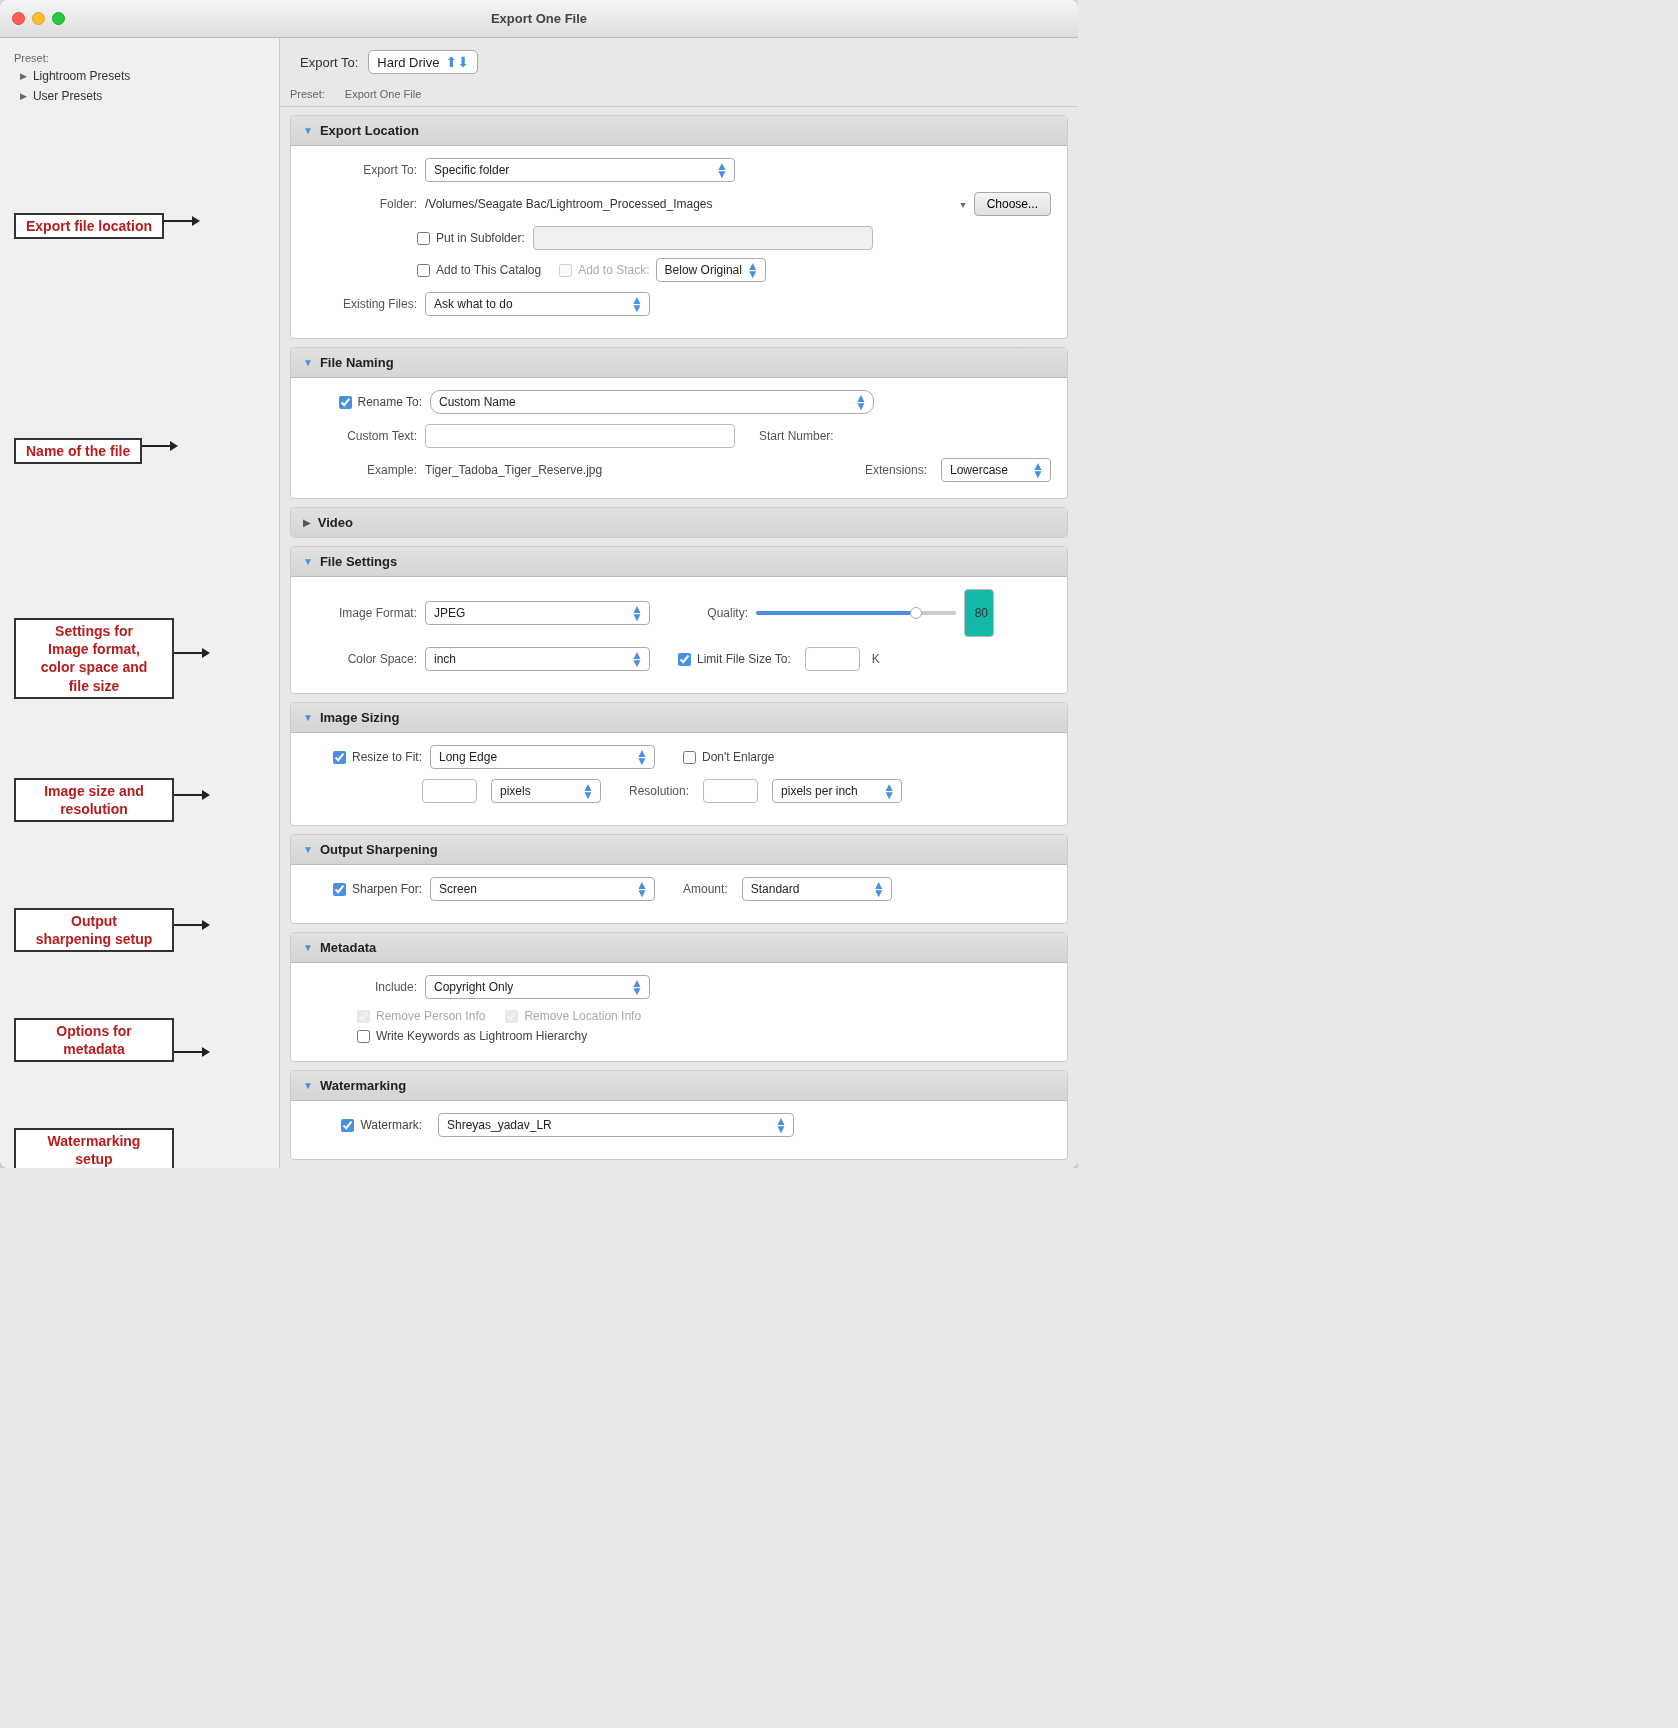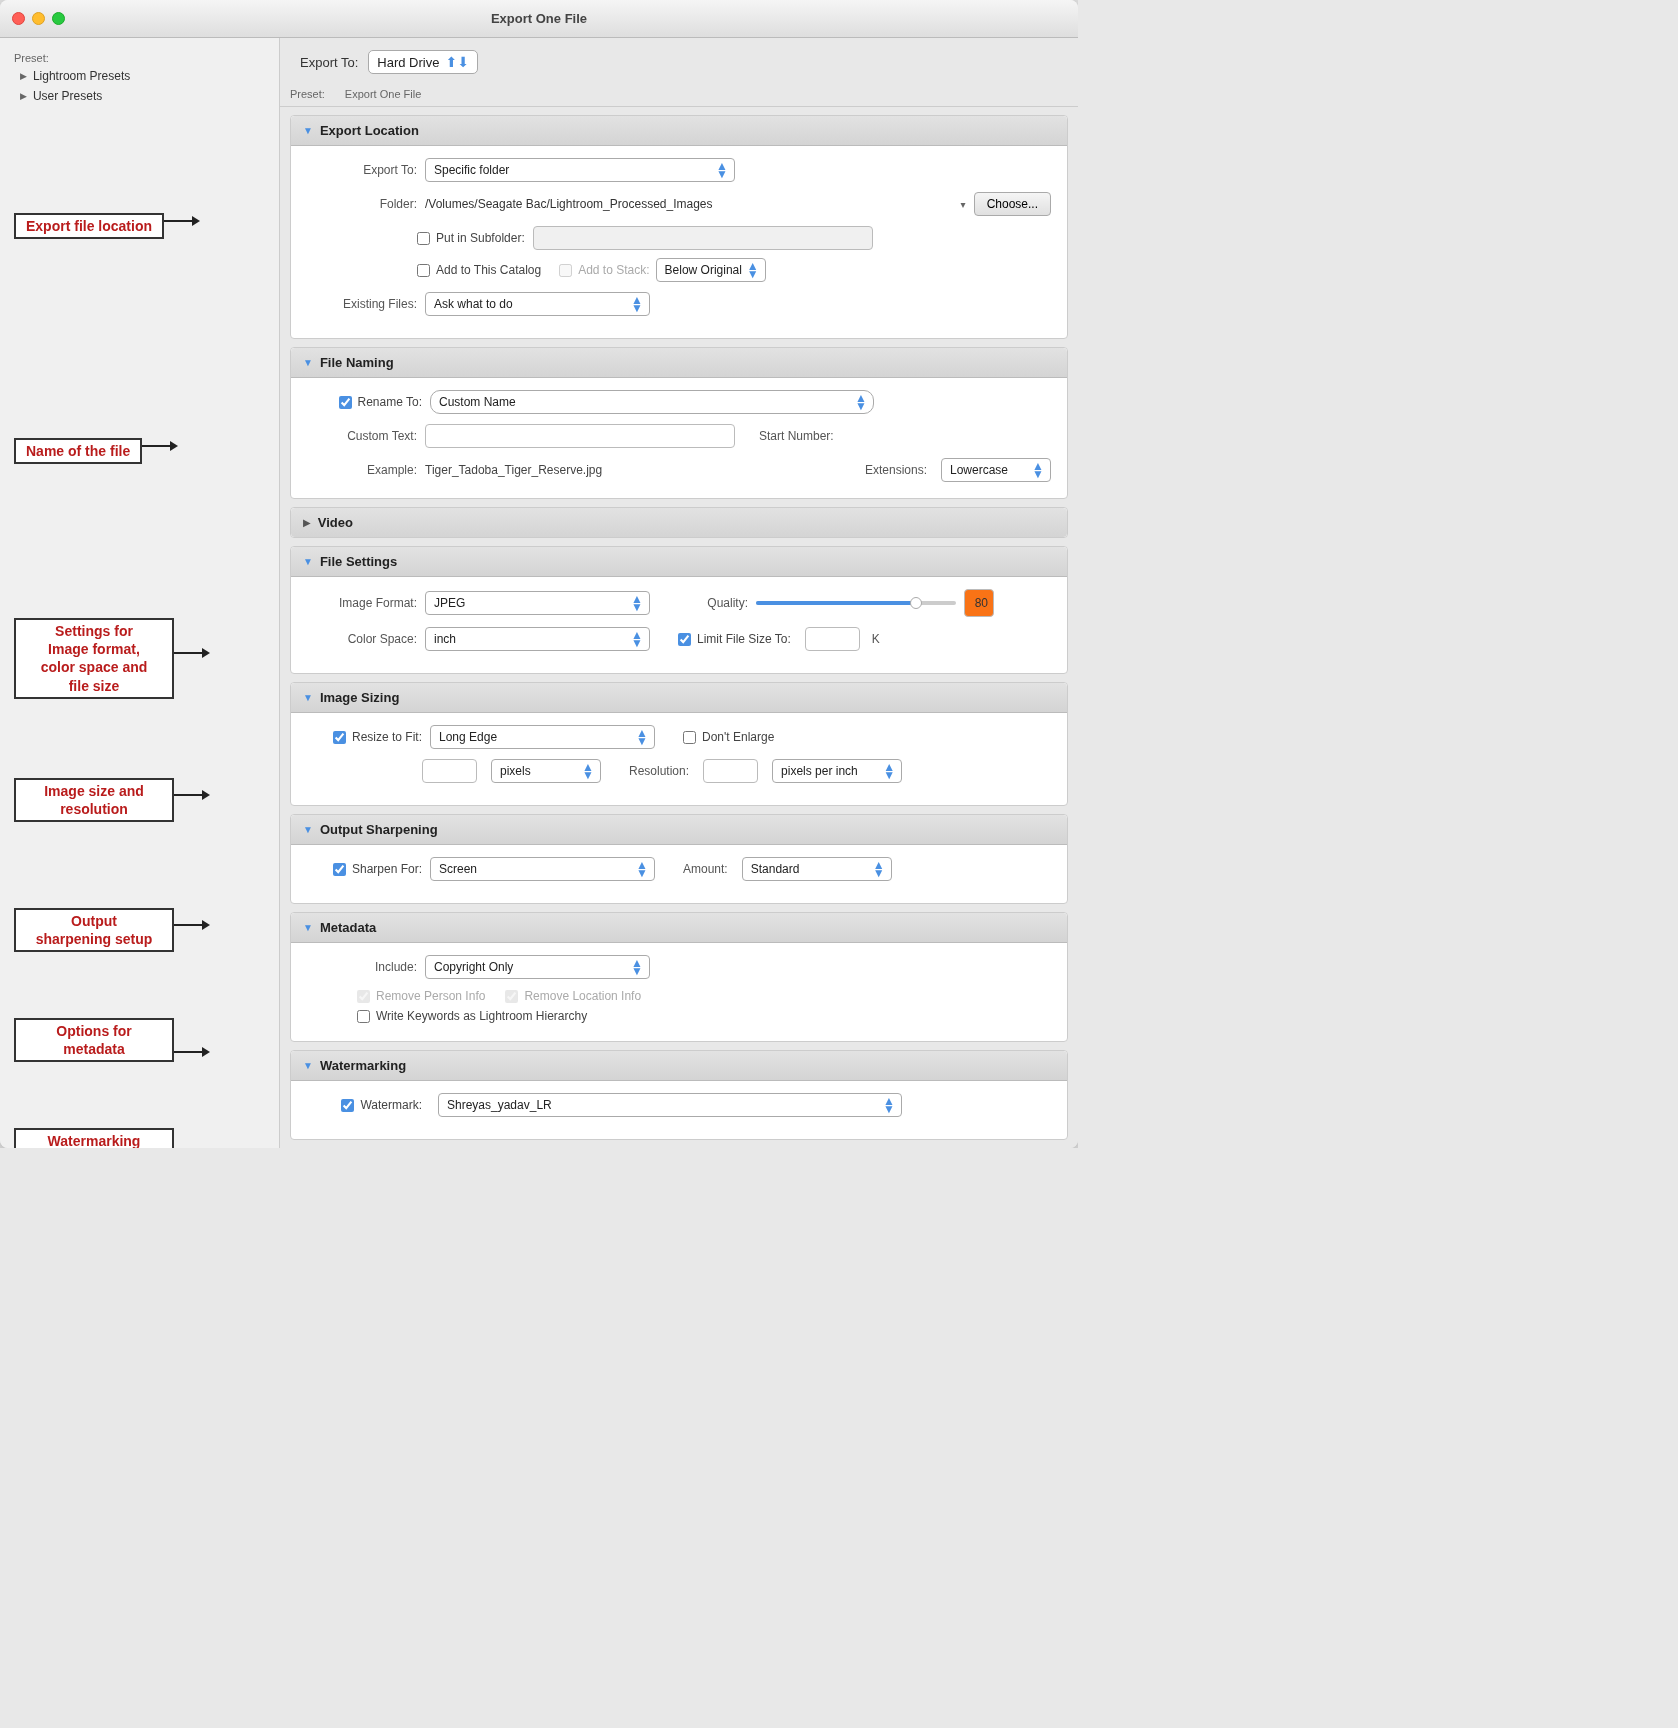--- a/index.html
+++ b/index.html
@@ -348,22 +348,22 @@
       top: -4px;
       cursor: pointer;
     }
     .quality-value {
       font-size: 12px;
       color: #333;
       min-width: 30px;
       text-align: right;
       border: 1px solid #bbb;
       border-radius: 4px;
-      padding: 6px 5px;
-      background: #f97316;
+      padding: 16px 5px;
+      background: #14b8a6;
     }
 
     
     .meta-check-row {
       display: flex;
       align-items: center;
       gap: 20px;
       padding-left: 50px;
       margin-bottom: 6px;
     }
@@ -709,21 +709,21 @@
         <div class="section-header">
           <span class="section-triangle">▼</span>
           <span class="section-title">Watermarking</span>
         </div>
         <div class="section-body">
           <div class="form-row">
             <div class="checkbox-row" style="min-width:115px; justify-content:flex-end;">
               <input type="checkbox" class="cb-input" checked="" style="">
               <span>Watermark:</span>
             </div>
-            <div class="select-box" style="width:464px; margin-left:8px;">
+            <div class="select-box" style="width:356px; margin-left:8px;">
               <span>Shreyas_yadav_LR</span>
               <span class="select-arrows">▲<br>▼</span>
             </div>
           </div>
         </div>
       </div>
 
     </div>
   </div>
 </div>

